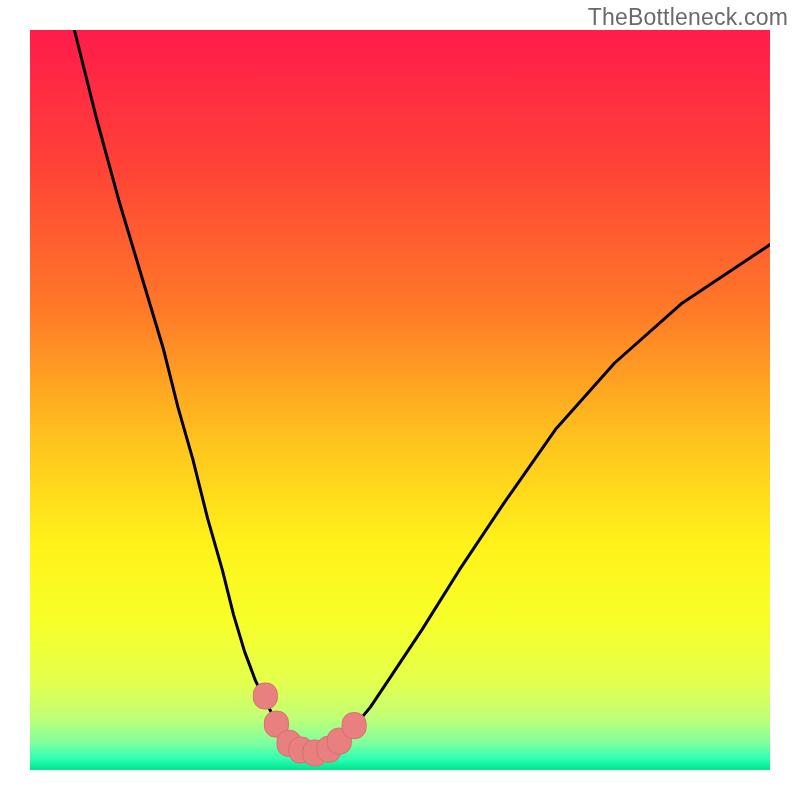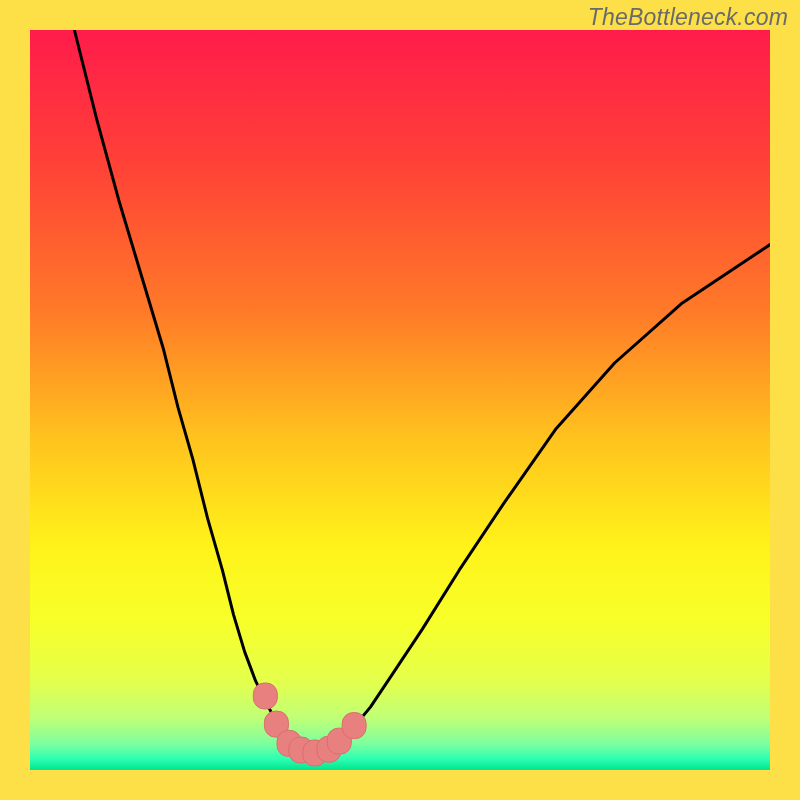--- a/index.html
+++ b/index.html
@@ -7,22 +7,21 @@
     padding: 0;
     width: 800px;
     height: 800px;
     overflow: hidden;
     background: #000;
     font-family: Arial, Helvetica, sans-serif;
   }
   .frame {
     position: absolute;
     inset: 0;
-    background: #fde047;
-    font-style: italic;
+    background: #ffffff;
   }
   .plot-area {
     position: absolute;
     left: 30px;
     top: 30px;
     width: 740px;
     height: 740px;
     overflow: hidden;
   }
   .gradient {

